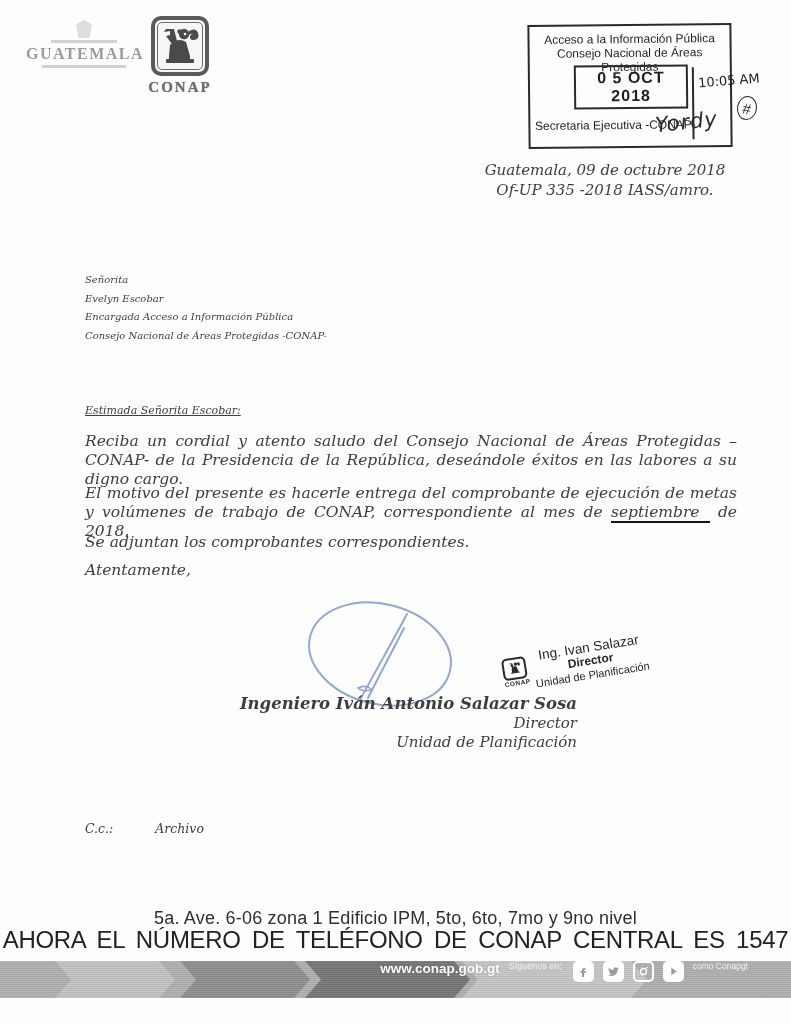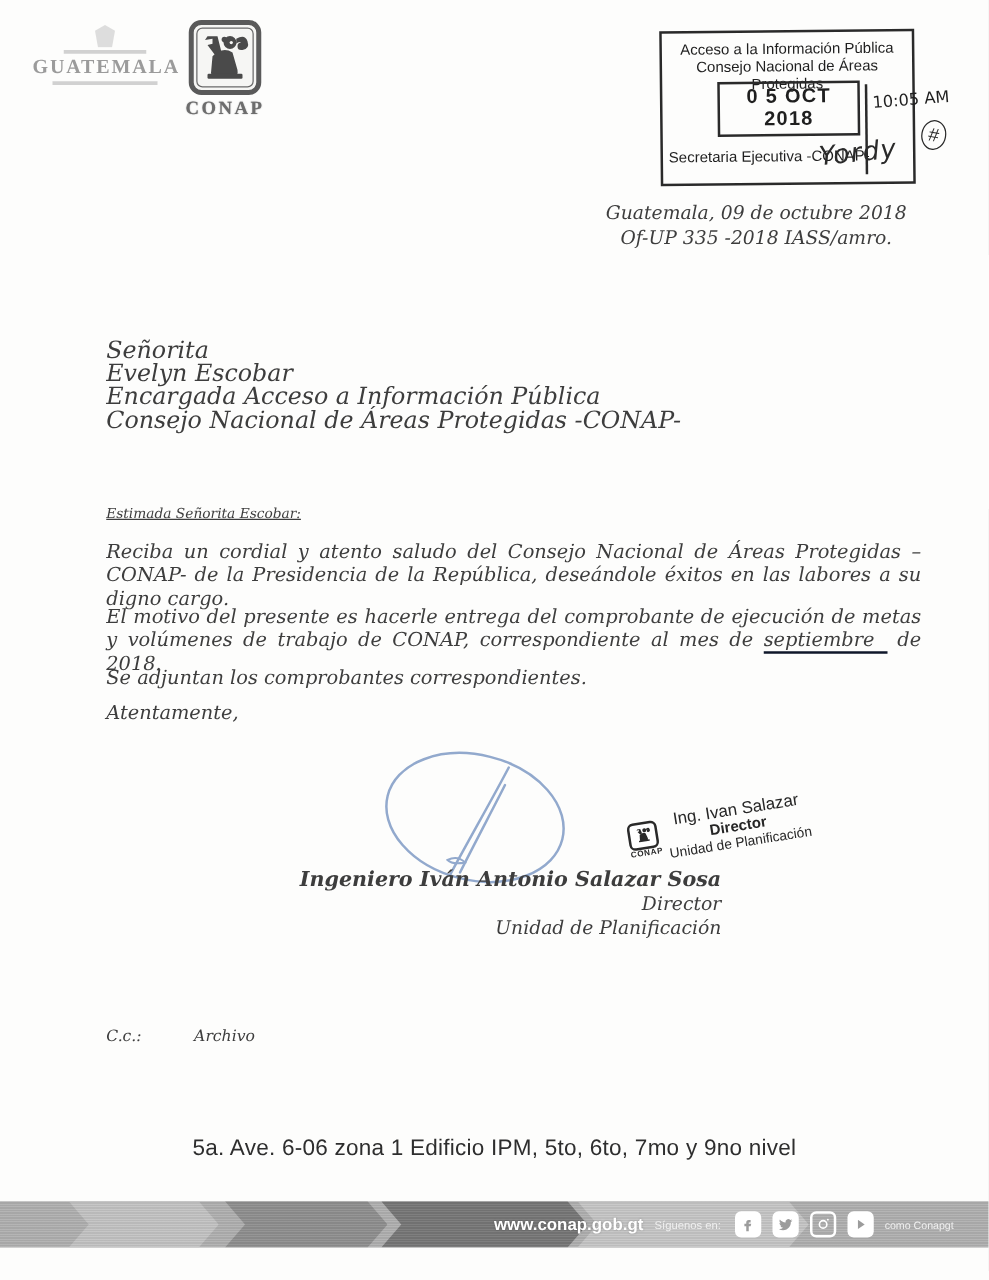--- a/index.html
+++ b/index.html
@@ -42,21 +42,21 @@
                 font-family:"DejaVu Sans", sans-serif; font-style:italic; transform:rotate(-6deg);
                 letter-spacing:1px; }
   .hand-hash { position:absolute; left:737px; top:96px; font-size:15px; color:#2a2a2a;
                border:1.5px solid #2a2a2a; border-radius:50%; width:20px; height:24px;
                display:flex; align-items:center; justify-content:center; transform:rotate(10deg); }
 
   
   .serifit { font-family:"DejaVu Serif", serif; font-style:italic; color:#3d3d3d; }
   .dateline { position:absolute; left:480px; top:160px; width:250px; text-align:center;
               font-size:15px; line-height:20px; }
-  .recipient { position:absolute; left:85px; top:271px; font-size:19px; line-height:18.5px; }
+  .recipient { position:absolute; left:85px; top:271px; font-size:10px; line-height:18.5px; }
   .recipient .r-name { font-weight:normal; }
   .greeting { position:absolute; left:85px; top:404px; font-size:11px;text-decoration:underline; }
   .para { position:absolute; left:85px; width:652px; font-size:15.5px; line-height:19px;
           text-align:justify; }
   .p1 { top:432px; }
   .p2 { top:484px; }
   .p2 .hl { font-weight:normal; border-bottom:2px solid #0f172a; padding-right:10px; }
   .p3 { top:533px; text-align:left; }
   .closing { position:absolute; left:85px; top:561px; font-size:15.5px; }
 
@@ -87,22 +87,22 @@
            color:#222; letter-spacing:-0.3px; word-spacing:5px; transform:scaleY(1.02); }
   .banner { position:absolute; left:0; top:961px; width:791px; height:37px; background:#b0b0b0; }
   .banner::after { content:""; position:absolute; inset:0;
            background:repeating-linear-gradient(0deg, rgba(255,255,255,.06) 0 1px, rgba(0,0,0,.05) 1px 2px); }
   .chev { position:absolute; top:0; height:100%;
           clip-path:polygon(0 0, calc(100% - 16px) 0, 100% 50%, calc(100% - 16px) 100%, 0 100%, 16px 50%); }
   .chev1 { left:55px;  width:120px; background:#c3c3c3; }
   .chev2 { left:180px; width:130px; background:#8f8f8f; }
   .chev3 { left:305px; width:165px; background:#777777; }
   .chev4 { left:462px; width:185px; background:#c6c6c6; }
-  .banner-content { position:absolute; right:28px; top:0; height:100%; display:flex;
-          align-items:center; gap:9px; z-index:2; }
+  .banner-content { position:absolute; right:43px; top:0; height:100%; display:flex;
+          align-items:flex-start; gap:9px; z-index:2; }
   .site { color:#fff; font-weight:bold; font-size:13.5px; text-shadow:0 0 2px rgba(0,0,0,.25); }
   .follow { color:#f0f0f0; font-size:9px; margin-right:2px; }
   .sq { width:21px; height:21px; background:#fff; border-radius:5px; display:flex;
         align-items:center; justify-content:center; }
   .sq svg { display:block; }
   .sq.outline { background:transparent; border:2px solid #fff; }
   .handle { color:#f0f0f0; font-size:8.5px; }
 </style>
 </head>
 <body>
@@ -203,20 +203,21 @@
     <div class="sig-name">Ingeniero Iván Antonio Salazar Sosa</div>
     <div class="sig-title">Director</div>
     <div class="sig-unit">Unidad de Planificación</div>
   </div>
 
   <div class="cc-line serifit">
     <span>C.c.:</span><span class="cc-val">Archivo</span>
   </div>
 
   <div class="addr">5a. Ave. 6-06 zona 1 Edificio  IPM, 5to, 6to, 7mo y 9no  nivel</div>
+  <div class="phone">AHORA EL NÚMERO DE TELÉFONO DE CONAP CENTRAL ES 1547</div>
 
   <div class="banner">
     <div class="chev chev1"></div>
     <div class="chev chev2"></div>
     <div class="chev chev3"></div>
     <div class="chev chev4"></div>
     <div class="banner-content">
       <span class="site">www.conap.gob.gt</span>
       <span class="follow">Síguenos en:</span>
       <span class="sq">

